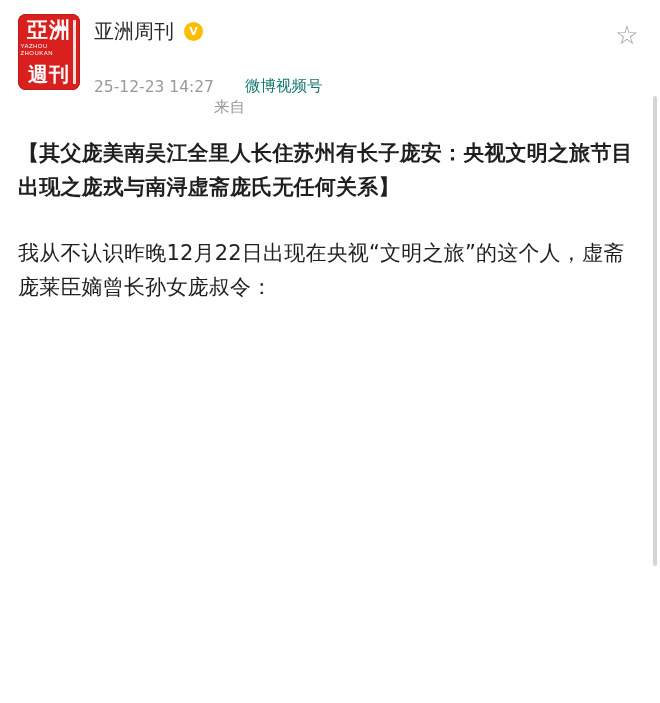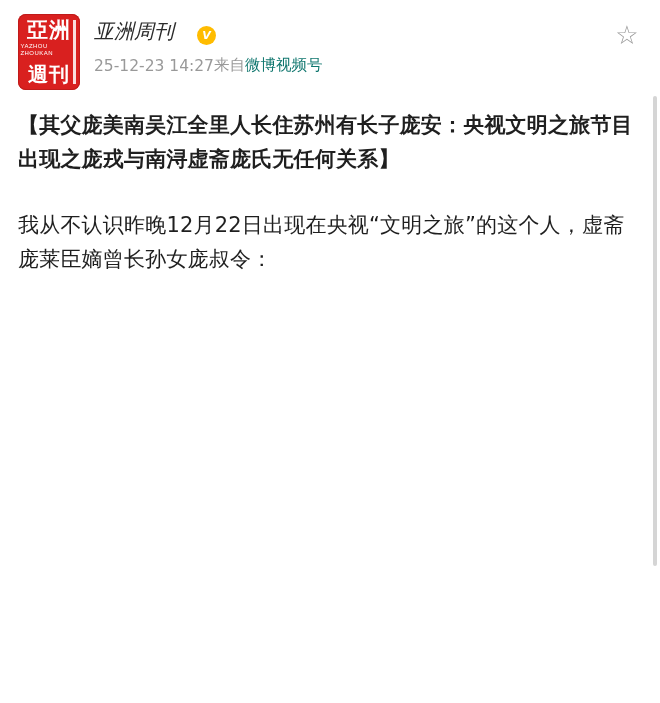--- a/index.html
+++ b/index.html
@@ -76,23 +76,22 @@
     opacity: 0.85;
   }
   .meta {
     margin-left: 14px;
     padding-top: 4px;
     flex: 1 1 auto;
     min-width: 0;
   }
   .name-row {
     display: flex;
-    align-items: flex-end;
-    gap: 23px;
-    font-style: italic;
+    align-items: center;
+    gap: 10px;
   }
   .nickname {
     font-size: 20px;
     color: #2b2b2b;
     font-weight: 500;
     font-family: "DejaVu Sans", "Liberation Sans", sans-serif;
   }
   .verify-badge {
     width: 19px;
     height: 19px;
@@ -109,21 +108,21 @@
   }
   .sub-row {
     margin-top: 10px;
     font-size: 15.5px;
     color: #999999;
     display: flex;
     align-items: center;
     white-space: nowrap;
     font-family: "DejaVu Sans", "Liberation Sans", sans-serif;
   }
-  .sub-row .source-prefix { color: #999999; }
+  .sub-row .source-prefix { color: #999999; margin-top: 42px; }
   .sub-row .source-link { color: #0f766e; }
   .star-btn {
     position: absolute;
     right: 0;
     top: 6px;
     width: 30px;
     height: 30px;
     display: flex;
     align-items: center;
     justify-content: center;

